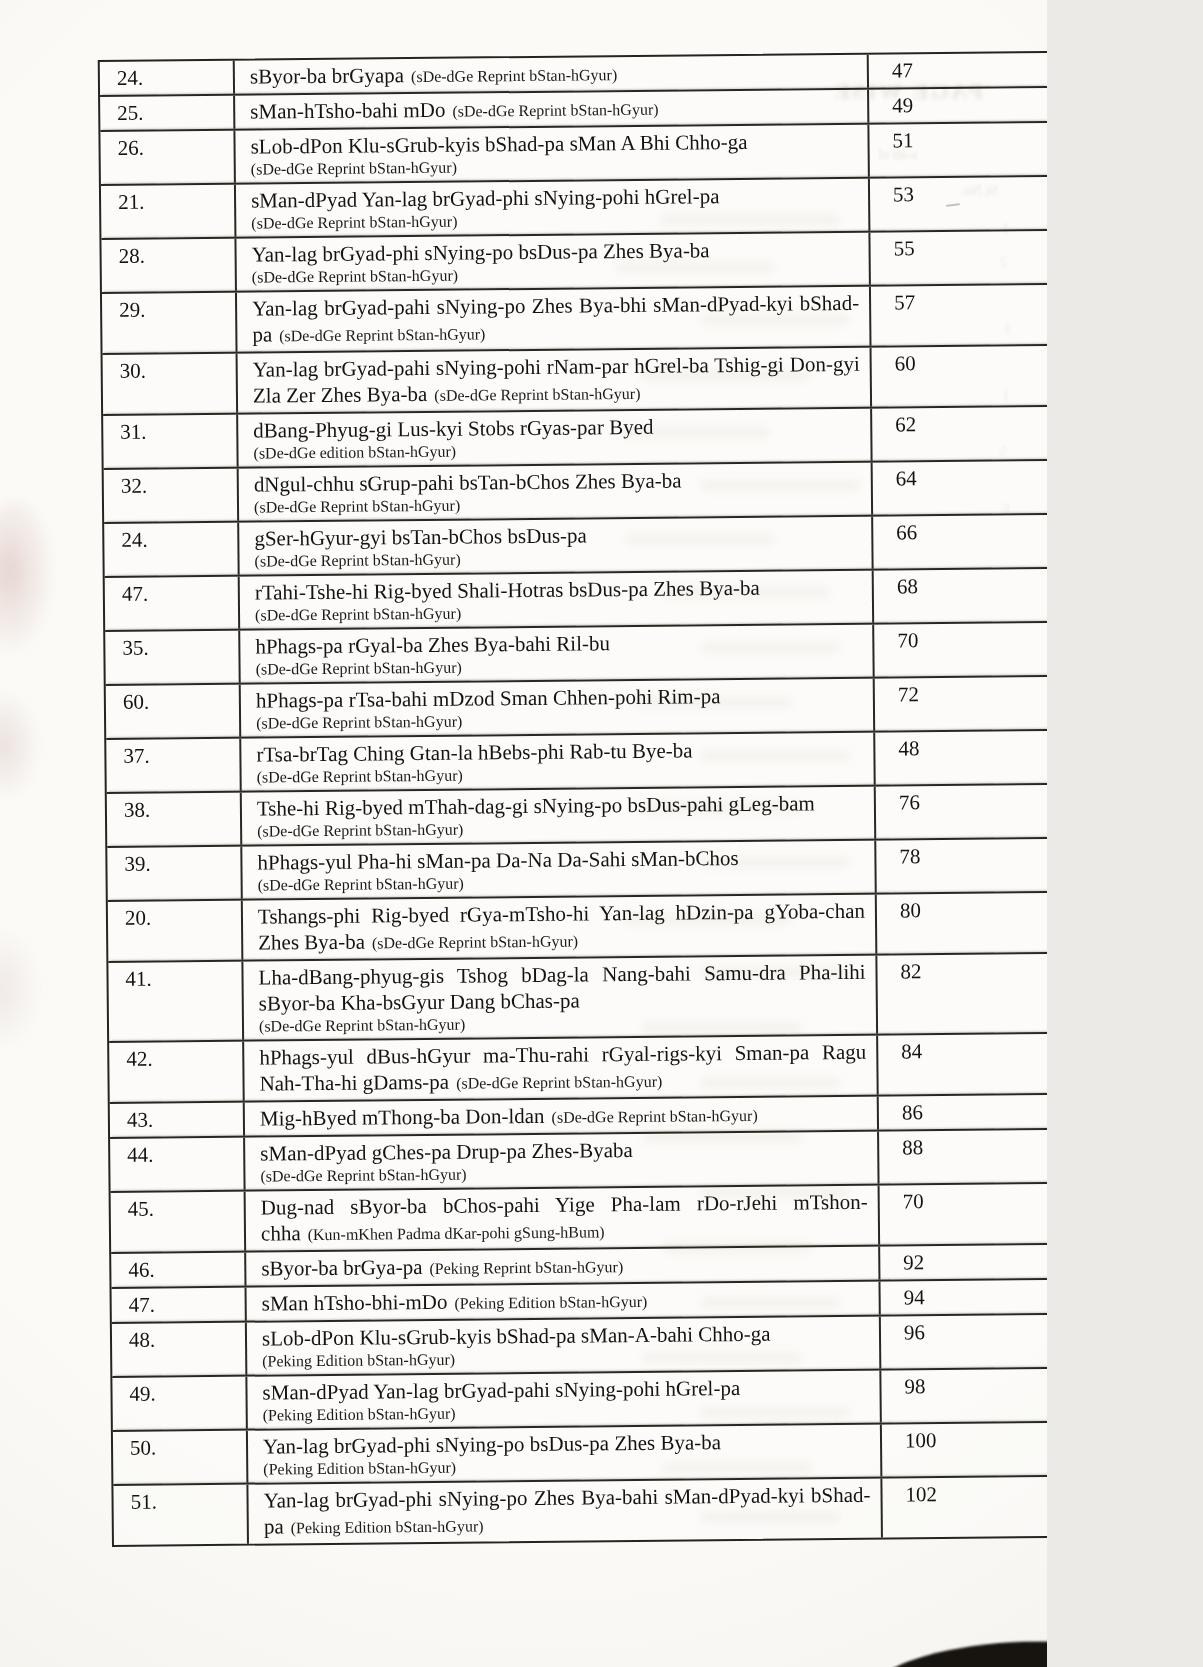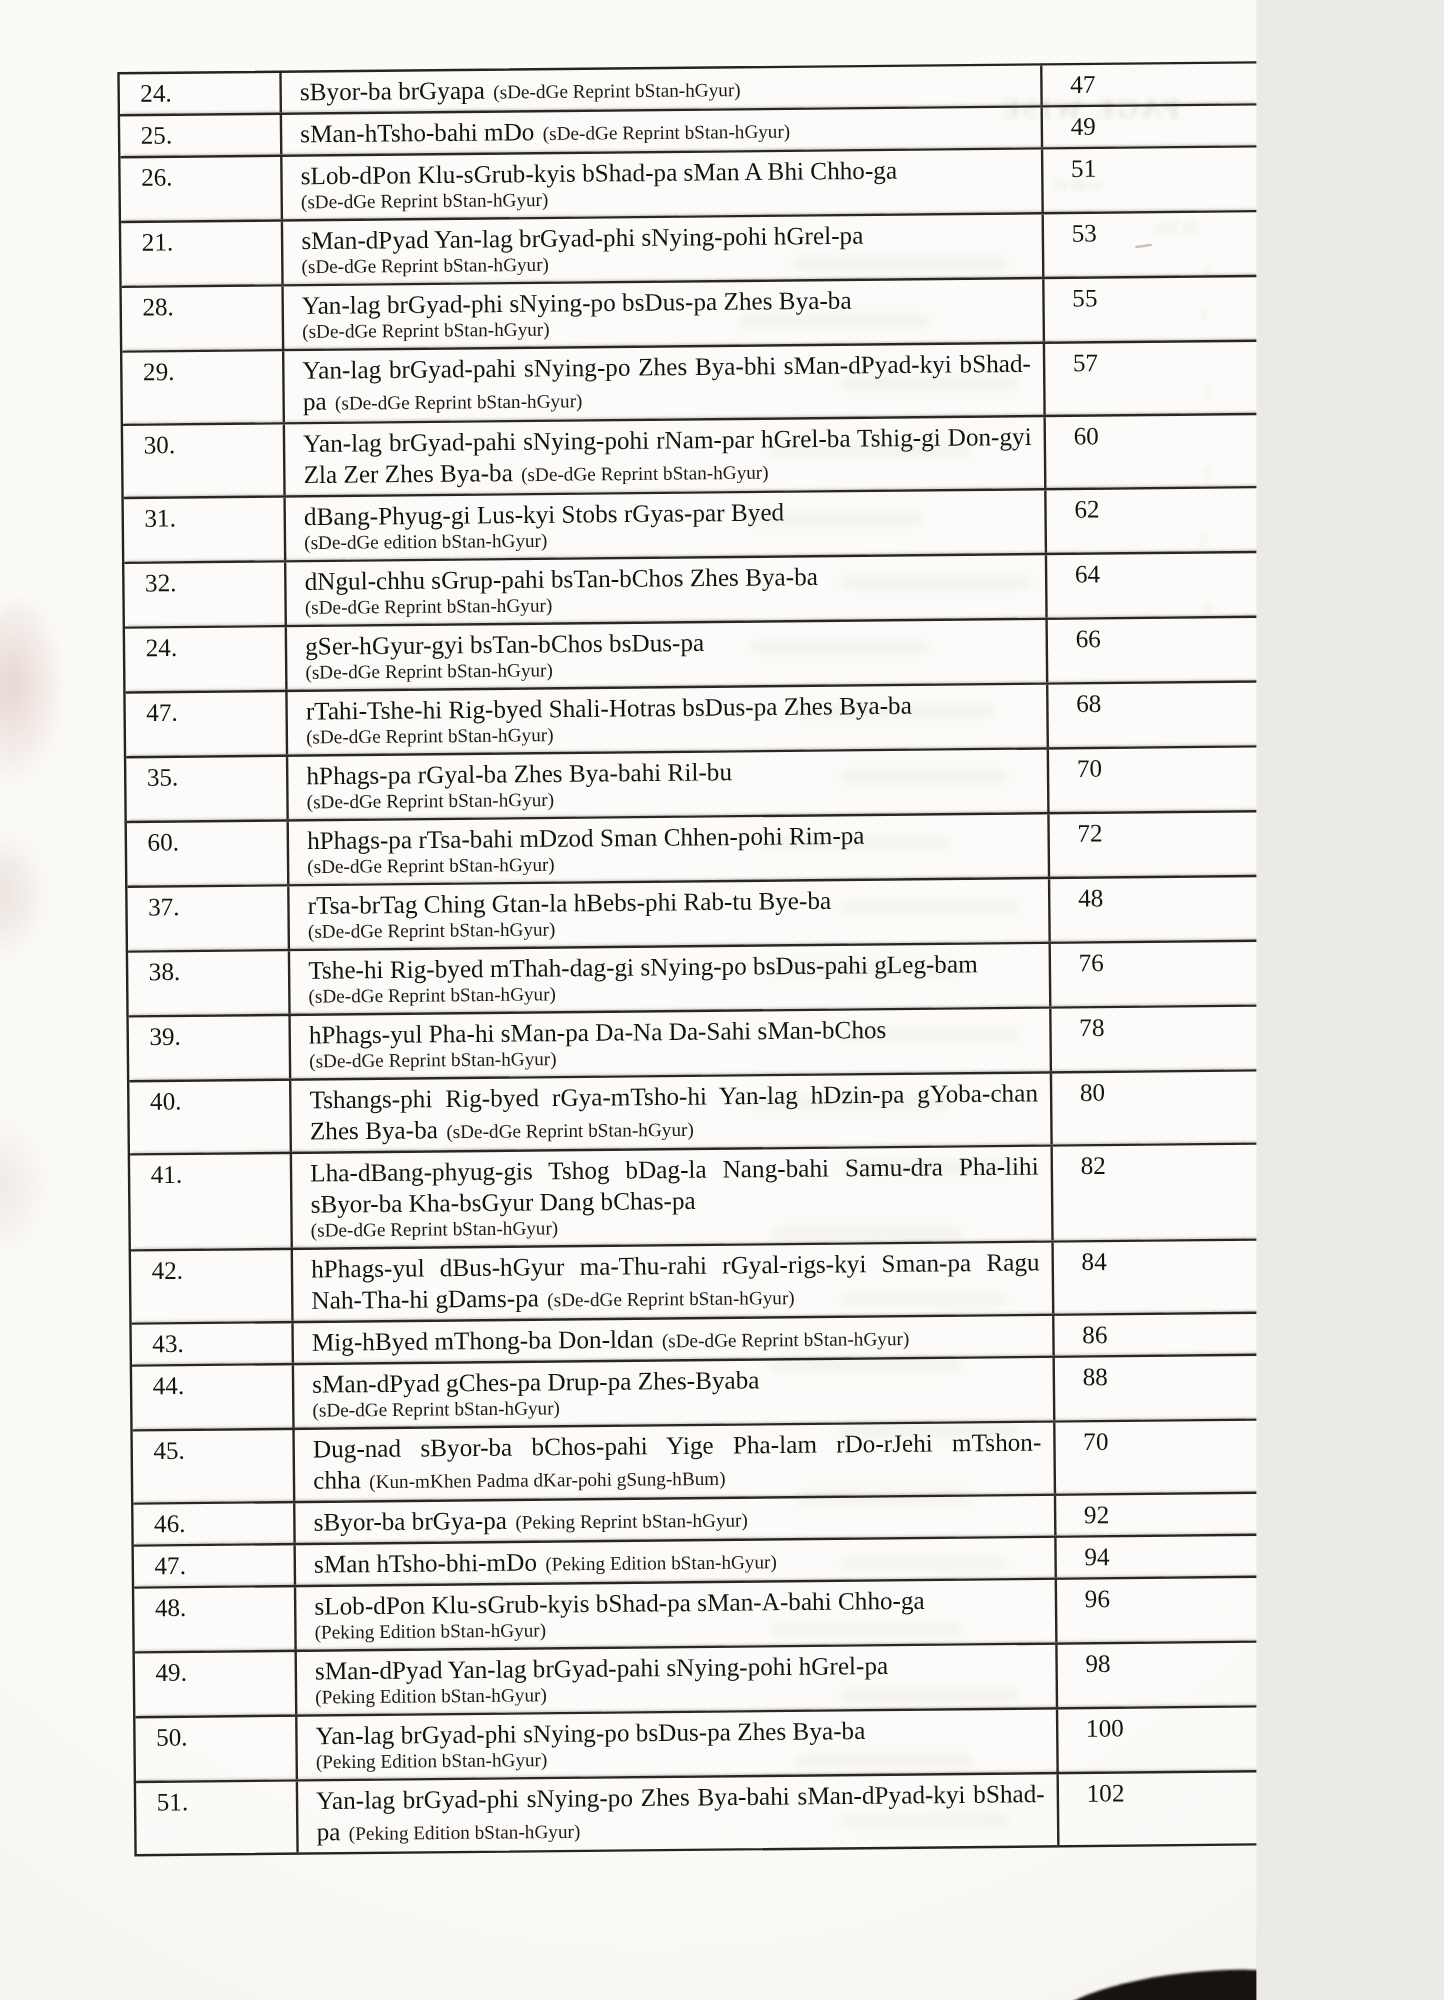--- a/index.html
+++ b/index.html
@@ -323,21 +323,21 @@
     <div class="c-title">
       <span>hPhags-yul Pha-hi sMan-pa Da-Na Da-Sahi sMan-bChos</span><span class="src block">(sDe-dGe Reprint bStan-hGyur)</span>
     </div>
     <div class="c-page">
       <span>78</span>
     </div>
   </div>
 
   <div class="row">
     <div class="c-num">
-      <span>40.</span>
+      <span>20.</span>
     </div>
     <div class="c-title">
       <span>Tshangs-phi Rig-byed rGya-mTsho-hi Yan-lag hDzin-pa gYoba-chan Zhes Bya-ba</span><span class="src">(sDe-dGe Reprint bStan-hGyur)</span>
     </div>
     <div class="c-page">
       <span>80</span>
     </div>
   </div>
 
   <div class="row">

